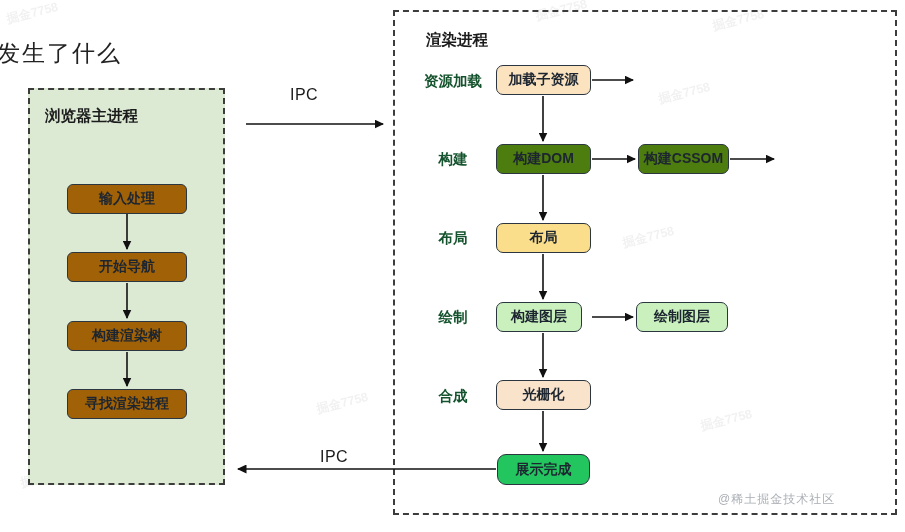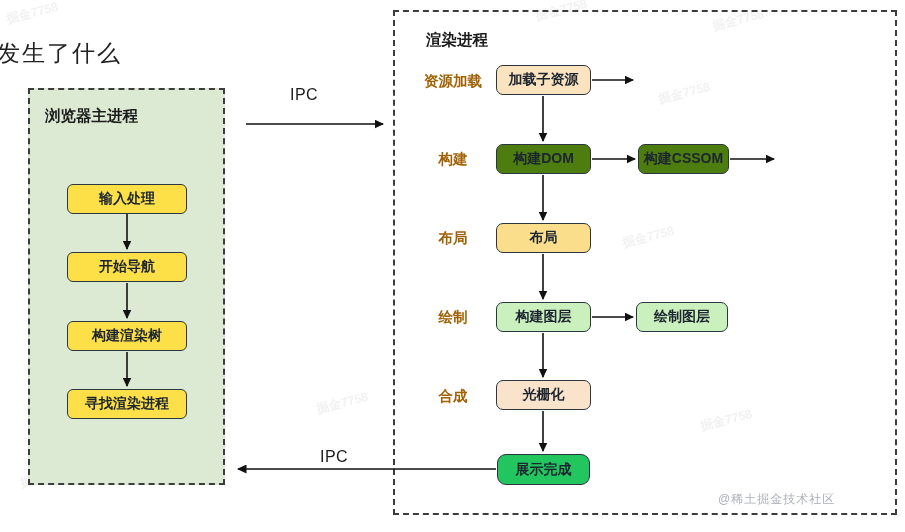--- a/index.html
+++ b/index.html
@@ -13,30 +13,30 @@
   .title { left:-3px; top:38px; font-size:23px; font-weight:500; color:#222; letter-spacing:2px; }
   .panel { border:2px dashed #3c3c3c; }
   .panel-main { left:28px; top:88px; width:197px; height:397px; background:#dcead4; }
   .panel-render { left:393px; top:10px; width:504px; height:505px; background:transparent; }
   .panel-title { font-size:15.5px; font-weight:700; color:#1c1c1c; }
   .node {
     position:absolute; display:flex; align-items:center; justify-content:center;
     border:1.6px solid #2b3640; border-radius:7px; font-size:14px; font-weight:600;
     color:#1c2530; white-space:nowrap;
   }
-  .step { background:#fde047; border-radius:6px; }
+  .step { background:#a16207; border-radius:6px; }
   .c-orange { background:#fbe3c0; }
   .c-mint   { background:#4d7c0f; }
   .c-yellow { background:#fbde8b; }
   .c-green  { background:#c9f0bd; }
   .c-peach  { background:#f9e4cb; }
   .c-pink   { background:#22c55e; border-radius:9px; }
   .stage-label {
     position:absolute; left:410px; width:86px; text-align:center;
-    font-size:14.5px; font-weight:600; color:#a16207; white-space:nowrap;
+    font-size:14.5px; font-weight:600; color:#14532d; white-space:nowrap;
   }
   .ipc-label { font-size:16px; font-weight:500; color:#1b1b1b; letter-spacing:0.5px; }
   .attribution { left:718px; top:491px; font-size:12px; color:#abb0b6; letter-spacing:1px; }
   .wm {
     position:absolute; font-size:12.5px; font-weight:700; color:rgba(50,50,50,0.07);
     transform:rotate(-14deg); white-space:nowrap; pointer-events:none;
   }
   svg.arrows { position:absolute; left:0; top:0; pointer-events:none; }
 </style>
 </head>
@@ -75,21 +75,21 @@
   <div class="stage-label" style="top:308px">绘制</div>
   <div class="stage-label" style="top:387px">合成</div>
 
   <div class="node c-orange" style="left:496px;top:65px;width:95px;height:30px">加载子资源</div>
 
   <div class="node c-mint" style="left:496px;top:144px;width:95px;height:30px">构建DOM</div>
   <div class="node c-mint" style="left:638px;top:144px;width:91px;height:30px">构建CSSOM</div>
 
   <div class="node c-yellow" style="left:496px;top:223px;width:95px;height:30px">布局</div>
 
-  <div class="node c-green" style="left:496px;top:302px;width:95px;height:30px">构建图层</div>
+  <div class="node c-green" style="left:496px;top:302px;width:86px;height:30px">构建图层</div>
   <div class="node c-green" style="left:636px;top:302px;width:92px;height:30px">绘制图层</div>
 
   <div class="node c-peach" style="left:496px;top:380px;width:95px;height:30px">光栅化</div>
 
   <div class="node c-pink" style="left:497px;top:454px;width:93px;height:31px">展示完成</div>
 
   <div class="abs ipc-label" style="left:290px;top:86px">IPC</div>
   <div class="abs ipc-label" style="left:320px;top:448px">IPC</div>
 
   <div class="abs attribution">@稀土掘金技术社区</div>

